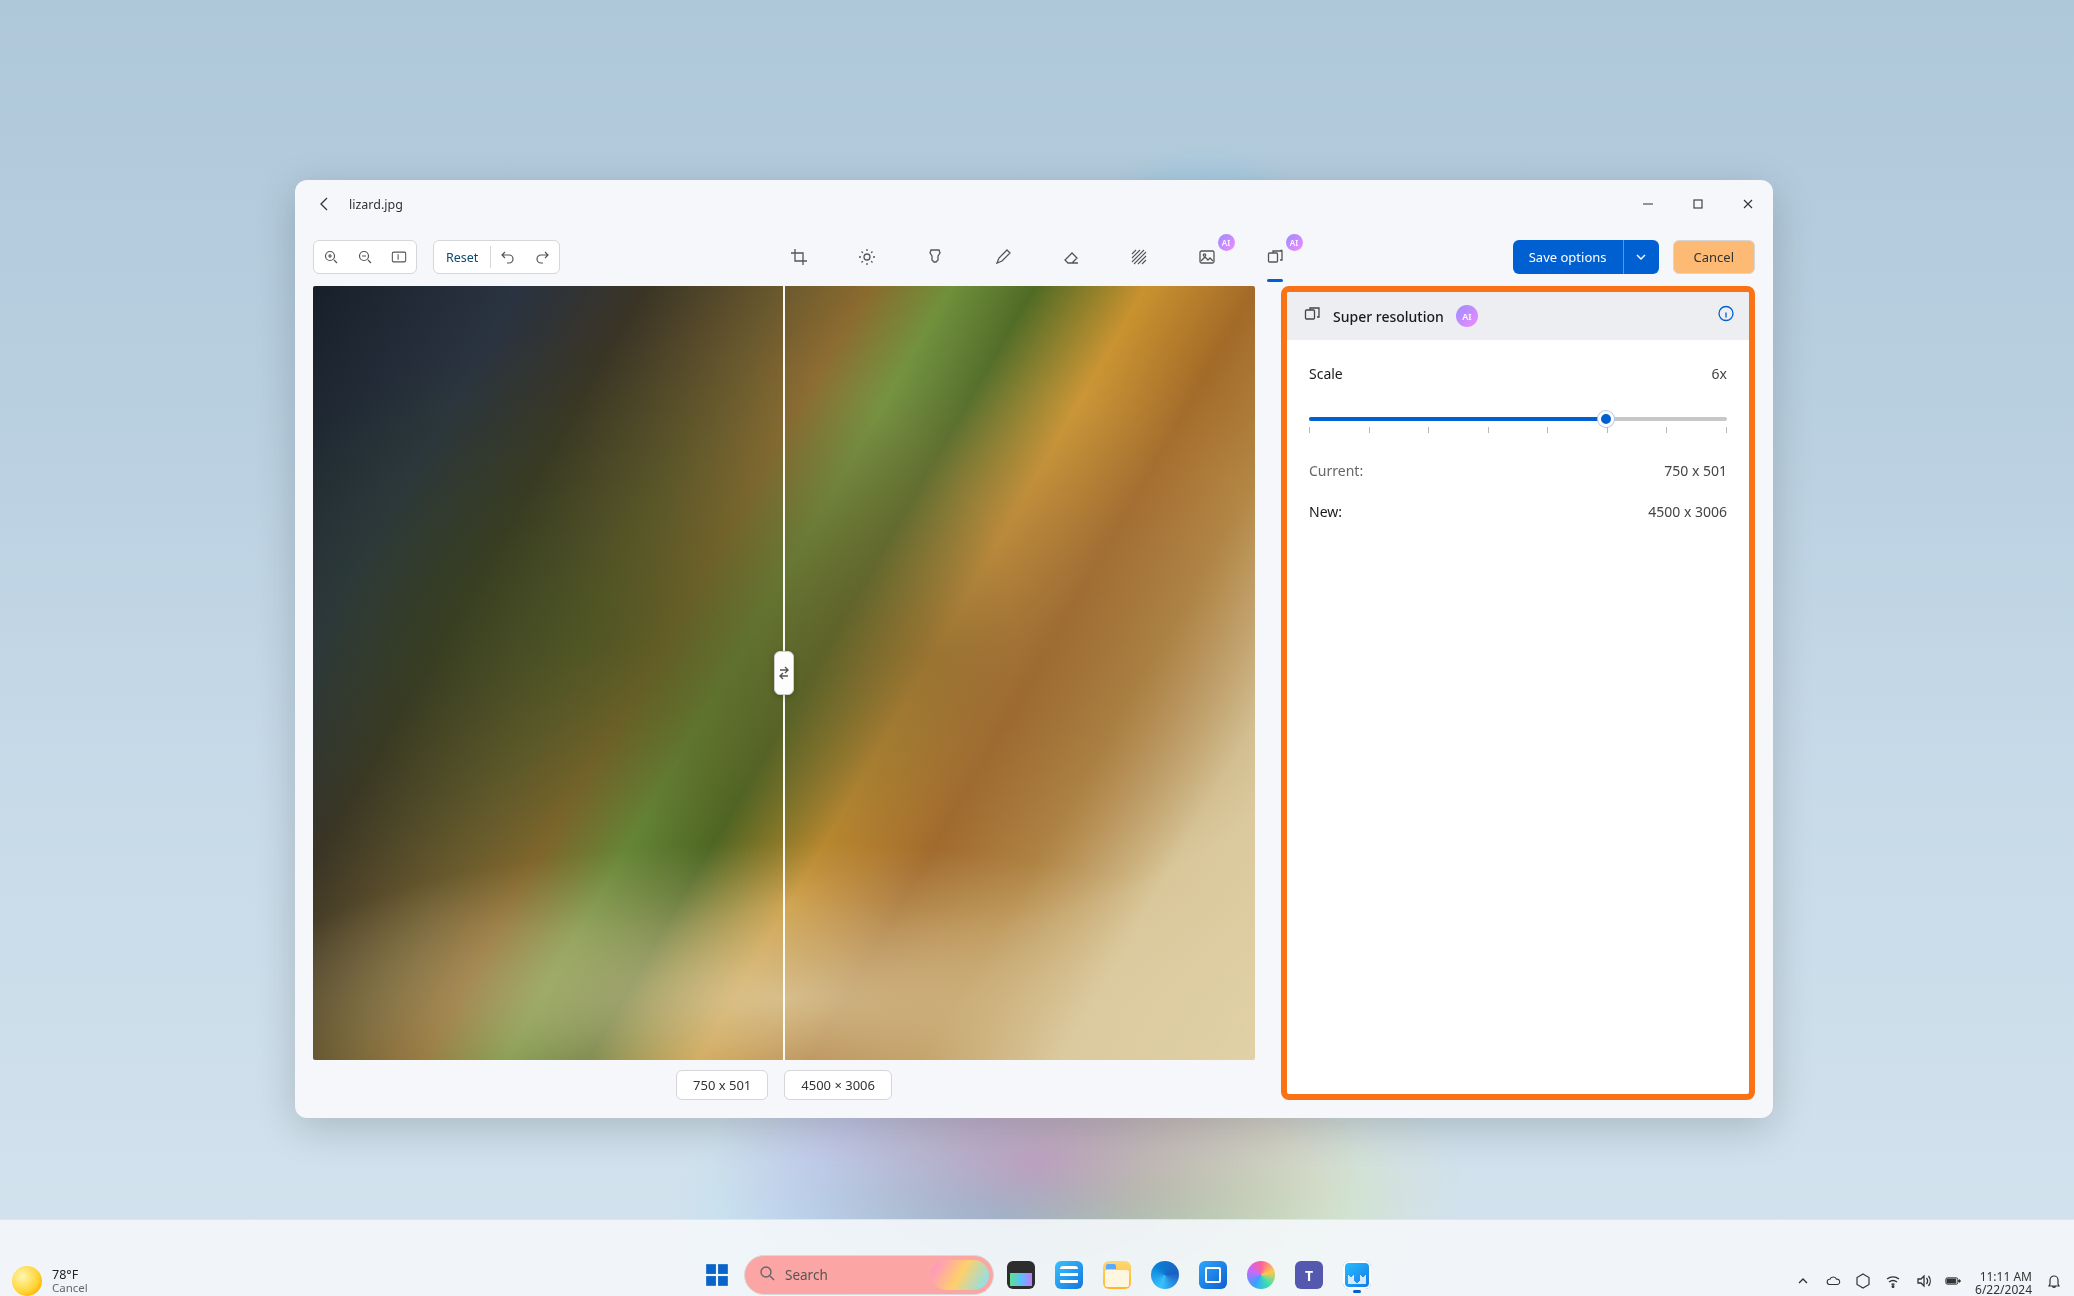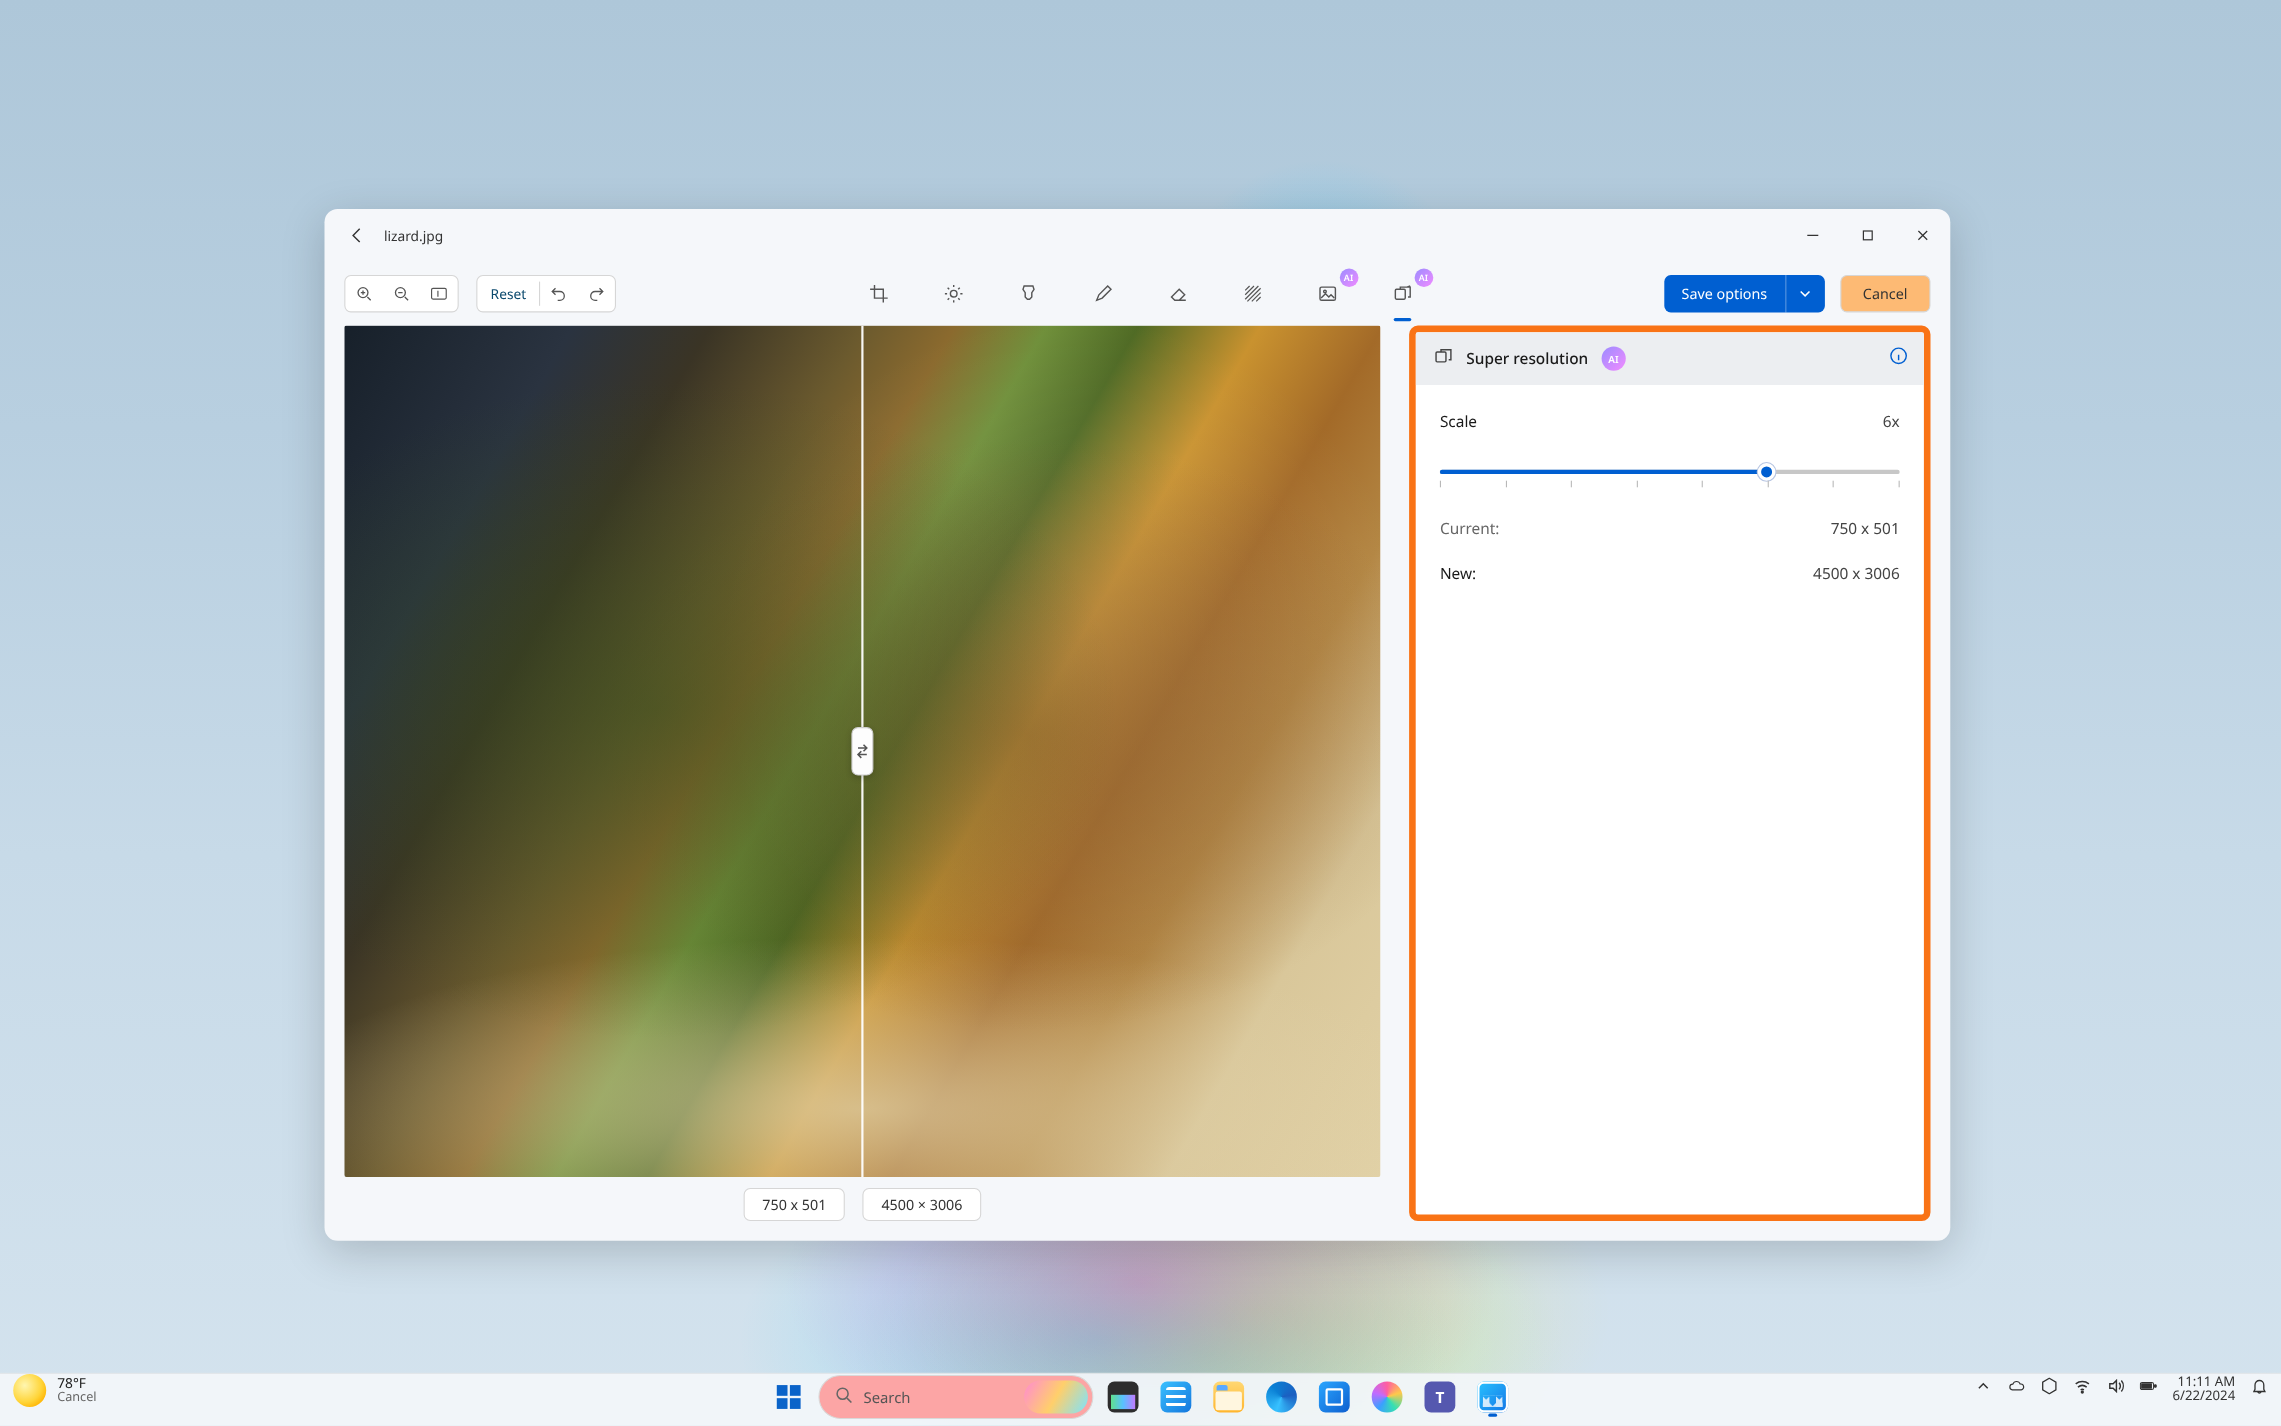--- a/index.html
+++ b/index.html
@@ -27,21 +27,21 @@
       radial-gradient(ellipse 540px 300px at 53% 95%, rgba(120,255,80,.25) 0%, rgba(120,255,80,0) 60%),
       radial-gradient(ellipse 540px 300px at 55% 92%, rgba(255,220,0,.25) 0%, rgba(255,220,0,0) 60%),
       radial-gradient(circle 200px at 58% 22%, rgba(36,196,255,.35), rgba(36,196,255,0) 70%),
       linear-gradient(180deg,#aec7d9 0%, #b8cfe0 30%, #c7dae8 60%, #d4e3ee 100%);
   }
   
   
   .app{
     position:absolute;left:295px;top:180px;width:1478px;height:938px;
     border-radius:12px;background:var(--win-bg);box-shadow:var(--shadow);
-    overflow:hidden;display:flex;flex-direction:column;margin-top:10px;
+    overflow:hidden;display:flex;flex-direction:column;
   }
   
   .titlebar{height:48px;display:flex;align-items:center;position:relative}
   .back-btn{width:28px;height:28px;margin-left:16px;border-radius:4px;display:flex;align-items:center;justify-content:center;color:#333}
   .title-text{margin-left:10px;font-size:12.5px;color:#333}
   .win-ctrls{position:absolute;right:0;top:0;height:48px;display:flex}
   .win-ctrls div{width:50px;display:flex;align-items:center;justify-content:center;color:#333}
 
   
   .toolbar{height:58px;display:flex;align-items:center;padding:0 18px;gap:16px}
@@ -97,21 +97,21 @@
   .row .v{color:#444}
   .row.sub .k{color:var(--txt-sub)}
   .slider-wrap{position:relative;height:34px}
   .track{position:absolute;left:0;right:0;top:12px;height:4px;border-radius:2px;background:#c7c7c7}
   .track-fill{position:absolute;left:0;top:12px;height:4px;border-radius:2px;background:var(--accent)}
   .thumb{position:absolute;top:6px;width:16px;height:16px;border-radius:50%;background:var(--accent);border:3px solid #fff;box-shadow:0 0 0 1px #b8c6e3}
   .ticks{position:absolute;left:0;right:0;top:22px;display:flex;justify-content:space-between}
   .ticks span{width:1px;height:6px;background:#b8b8b8}
 
   
-  .taskbar{position:absolute;left:0;right:0;bottom:0;height:48px;background:rgba(243,246,250,.92);backdrop-filter:blur(10px);border-top:1px solid rgba(0,0,0,.06);display:flex;align-items:flex-start}
+  .taskbar{position:absolute;left:0;right:0;bottom:0;height:77px;background:rgba(243,246,250,.92);backdrop-filter:blur(10px);border-top:1px solid rgba(0,0,0,.06);display:flex;align-items:flex-end}
   .tb-left{position:absolute;left:12px;display:flex;align-items:center;gap:10px}
   .weather-ic{width:30px;height:30px;border-radius:50%;background:radial-gradient(circle at 35% 35%,#fff6b0,#ffd53a 55%,#ffb300 80%)}
   .weather-txt{display:flex;flex-direction:column;line-height:1.05}
   .weather-txt .t{font-size:12.5px;color:#222}
   .weather-txt .s{font-size:11.5px;color:#666}
 
   .tb-center{margin:0 auto;display:flex;align-items:center;gap:6px}
   .tb-ico{width:42px;height:42px;border-radius:6px;display:flex;align-items:center;justify-content:center;position:relative}
   .tb-ico.active::after{content:"";position:absolute;bottom:3px;left:17px;right:17px;height:3px;border-radius:2px;background:var(--accent)}
   .search{display:flex;align-items:center;height:40px;width:250px;border-radius:20px;border:1px solid #d9d9d9;background:#fca5a5;padding:0 14px;gap:10px;color:#555;position:relative}

